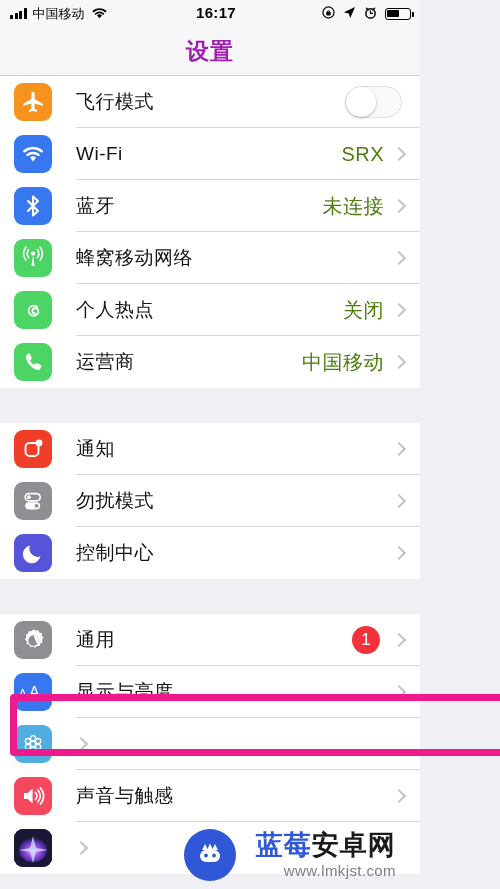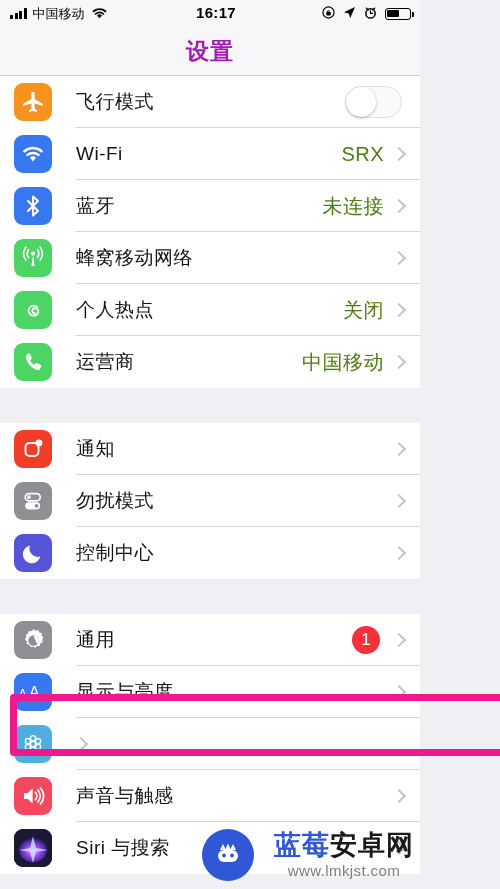--- a/index.html
+++ b/index.html
@@ -78,30 +78,30 @@
   }
 
   
   .hl-box {
     position: absolute; left: 10px; top: 694px; width: 510px; height: 62px;
     border: 7px solid #ee1a8d; border-radius: 4px; pointer-events: none; z-index: 6;
   }
 
   
   .watermark {
-    position:absolute; right: 6px; bottom: 8px; display:flex; align-items:center;
-    gap: 20px; z-index: 5; text-align: center;
+    position:absolute; right: 24px; bottom: 8px; display:flex; align-items:center;
+    gap: 20px; z-index: 5;
   }
   .wm-logo { width: 52px; height: 52px; border-radius: 50%; background:#2f57d6;
              display:flex; align-items:center; justify-content:center; }
   .wm-text { display:flex; flex-direction:column; line-height:1; }
   .wm-title { font-size: 27px; font-weight: bold; letter-spacing: 1px; }
   .wm-title .b { color:#2f57d6; }
   .wm-title .k { color:#1a1a1a; }
-  .wm-url { font-size: 15px; color:#7d7d84; margin-top:4px; letter-spacing:.4px; }
+  .wm-url { font-size: 15px; color:#7d7d84; margin-top:4px; letter-spacing:.4px;margin-left:28px; }
 </style>
 </head>
 <body>
 
 <div id="phone">
 
   <div class="statusbar">
     <div class="sb-left">
       <span class="bars">
           <i></i>
@@ -334,21 +334,20 @@
                 <stop offset="40%" stop-color="#a14de0"></stop>
                 <stop offset="75%" stop-color="#4a2ea8"></stop>
                 <stop offset="100%" stop-color="#1b1836"></stop>
               </radialGradient>
             </defs>
             <rect width="38" height="38" fill="#1b1836"></rect>
             <ellipse cx="19" cy="21" rx="14" ry="12" fill="url(#sg)"></ellipse>
             <path d="M19 7 L22 19 L34 21 L22 23 L19 34 L16 23 L5 21 L16 19 Z" fill="#cfe6ff" opacity=".75"></path>
           </svg>
         </div>
-        <div class="label">Siri 与搜索</div>
         <div class="chev"></div>
       </div>
     </div>
   </div>
 
   <div class="hl-box"></div>
 
   <div class="watermark">
     <div class="wm-logo">
       <svg width="36" height="36" viewBox="0 0 36 36">

